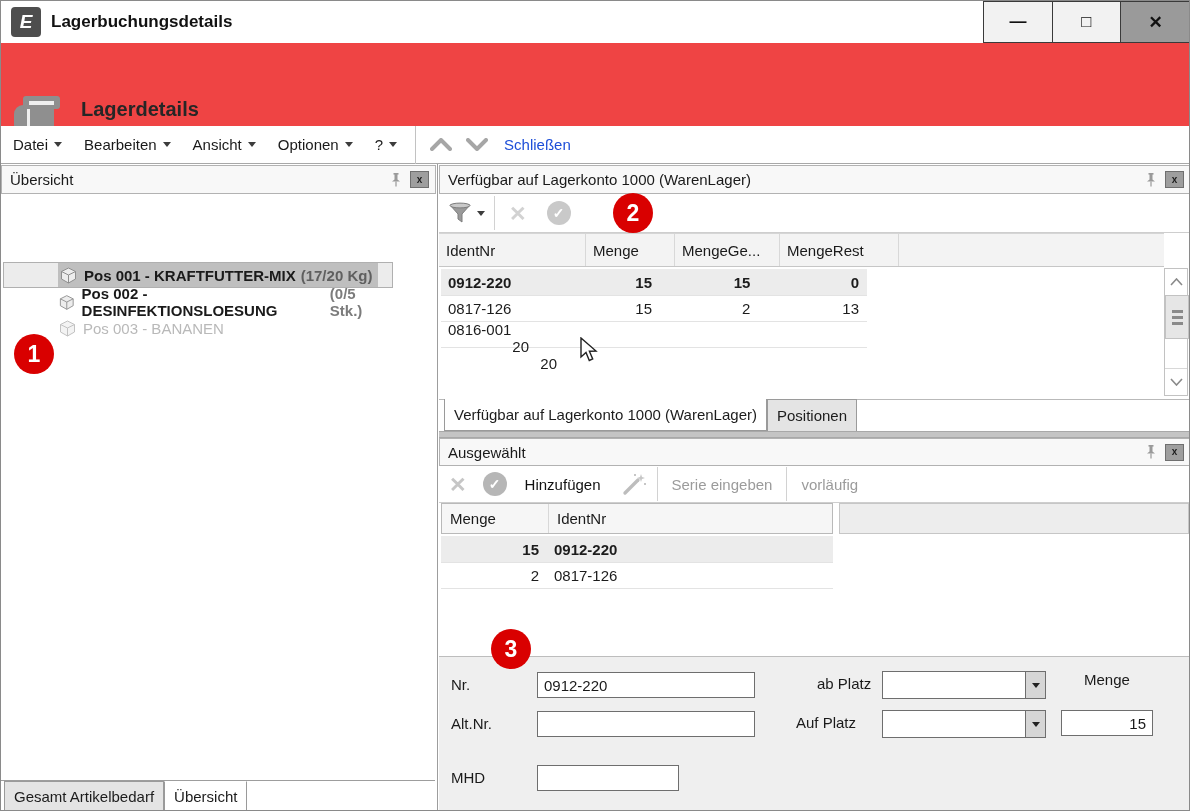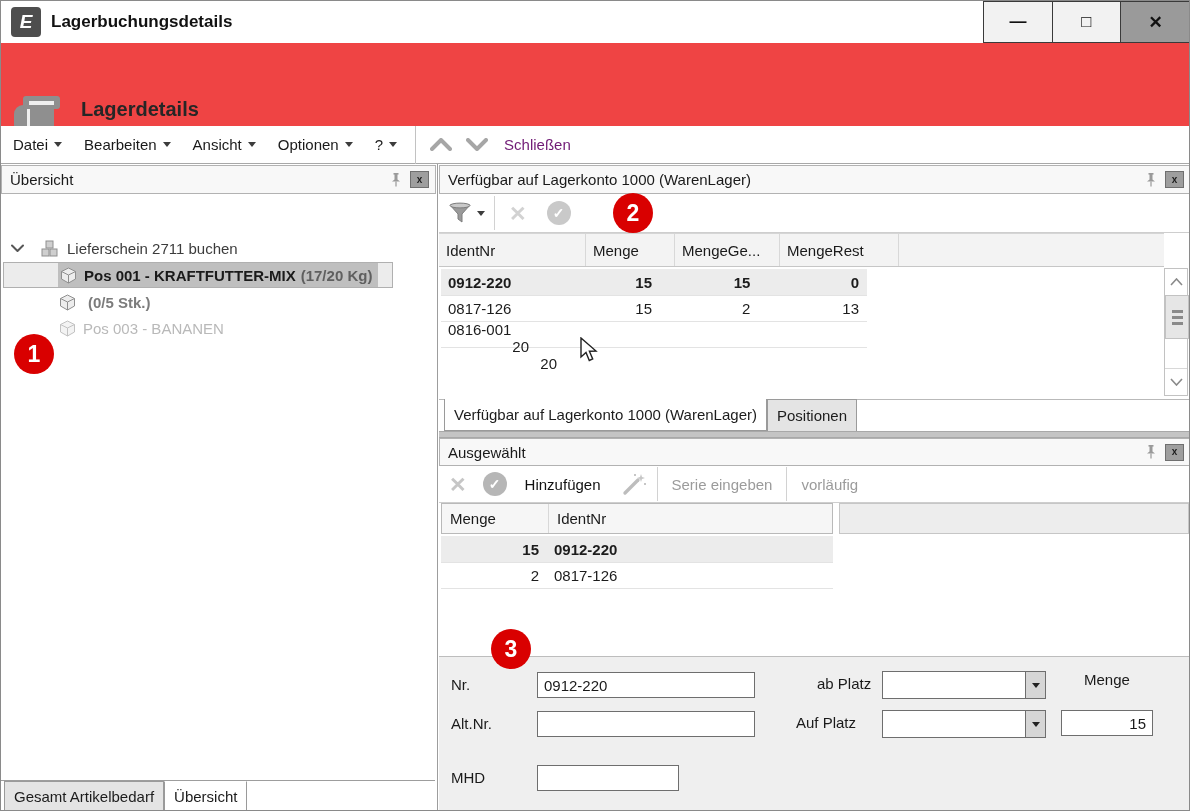--- a/index.html
+++ b/index.html
@@ -32,21 +32,21 @@
   .h-sub{left:80px;top:91px;font-size:15px;color:#333;white-space:pre;}
 
   
   .menubar{left:0;top:125px;width:1190px;height:38px;background:#fff;border-bottom:1px solid #a8a8a8;
            display:flex;align-items:center;}
   .menu-item{display:flex;align-items:center;gap:6px;padding:0 2px;margin-left:18px;cursor:default;color:#1a1a1a;}
   .menu-item:first-child{margin-left:10px;justify-content:space-between;}
   .m-caret{width:0;height:0;border-left:4px solid transparent;border-right:4px solid transparent;border-top:5px solid #3c3c3c;}
   .menu-sep{width:1px;height:38px;background:#c2c2c2;margin-left:16px;}
   .nav-arrow{margin-left:14px;display:flex;align-items:center;}
-  .menubar .close-lbl{margin-left:16px;color:#701a75;}
+  .menubar .close-lbl{margin-left:16px;color:#1d4ed8;}
 
   
   .panel-head{height:29px;background:#f8f8f8;border:1px solid #b2b2b2;display:flex;align-items:center;
               padding:0 6px 0 8px;color:#1a1a1a;}
   .panel-head .spacer{flex:1;}
   .pin{width:16px;height:16px;margin-right:6px;}
   .xbtn{width:17px;height:15px;background:#9e9e9e;border:1px solid #6f6f6f;color:#1d1d1d;
         font-size:10px;font-weight:700;display:flex;align-items:center;justify-content:center;line-height:1;}
 
   
@@ -207,50 +207,40 @@
     <span class="spacer"></span>
     <svg class="pin" viewBox="0 0 16 16">
       <path d="M9.5 2 L9.5 7.5 L12 9.5 L4 9.5 L6.5 7.5 L6.5 2 Z" fill="#9a9a9a"></path>
       <rect x="5.5" y="1" width="5" height="1.6" fill="#9a9a9a"></rect>
       <rect x="7.4" y="9.5" width="1.2" height="5" fill="#9a9a9a"></rect>
     </svg>
     <div class="xbtn">x</div>
   </div>
   <div class="abs lp-content"></div>
 
-  <div class="abs tree-root">
-    <svg class="chev" width="13" height="9" viewBox="0 0 13 9">
-      <polyline points="1,1.5 6.5,7 12,1.5" fill="none" stroke="#565656" stroke-width="2" stroke-linecap="round" stroke-linejoin="round"></polyline>
-    </svg>
-    <svg class="cubes" width="19" height="17" viewBox="0 0 19 17">
-      <rect x="6" y="1" width="7" height="7" fill="#cfcfcf" stroke="#8f8f8f"></rect>
-      <rect x="2" y="9" width="7" height="7" fill="#cfcfcf" stroke="#8f8f8f"></rect>
-      <rect x="10" y="9" width="7" height="7" fill="#cfcfcf" stroke="#8f8f8f"></rect>
-    </svg>
-    <span>Lieferschein 2711 buchen</span>
-  </div>
 
   <div class="abs tree-row tr1">
     <span class="tree-hl">
       <svg class="cube" width="17" height="17" viewBox="0 0 17 17">
         <polygon points="8.5,1 15.5,4.5 15.5,12 8.5,16 1.5,12 1.5,4.5" fill="#ededed" stroke="#8f8f8f"></polygon>
         <polyline points="1.5,4.5 8.5,8 15.5,4.5" fill="none" stroke="#8f8f8f"></polyline>
         <line x1="8.5" y1="8" x2="8.5" y2="16" stroke="#8f8f8f"></line>
       </svg>
       <span class="t-label">Pos 001 - KRAFTFUTTER-MIX</span>
       <span class="t-suffix">(17/20 Kg)</span>
     </span>
   </div>
   <div class="abs tree-row tr2">
     <span class="tree-hl">
       <svg class="cube" width="17" height="17" viewBox="0 0 17 17">
         <polygon points="8.5,1 15.5,4.5 15.5,12 8.5,16 1.5,12 1.5,4.5" fill="#ededed" stroke="#8f8f8f"></polygon>
         <polyline points="1.5,4.5 8.5,8 15.5,4.5" fill="none" stroke="#8f8f8f"></polyline>
         <line x1="8.5" y1="8" x2="8.5" y2="16" stroke="#8f8f8f"></line>
       </svg>
+      <span class="t-label">Pos 002 - DESINFEKTIONSLOESUNG</span>
       <span class="t-suffix">(0/5 Stk.)</span>
     </span>
   </div>
   <div class="abs tree-row tr3">
     <span class="tree-hl">
       <svg class="cube" width="17" height="17" viewBox="0 0 17 17">
         <polygon points="8.5,1 15.5,4.5 15.5,12 8.5,16 1.5,12 1.5,4.5" fill="#f3f3f3" stroke="#c2c2c2"></polygon>
         <polyline points="1.5,4.5 8.5,8 15.5,4.5" fill="none" stroke="#c2c2c2"></polyline>
         <line x1="8.5" y1="8" x2="8.5" y2="16" stroke="#c2c2c2"></line>
       </svg>

